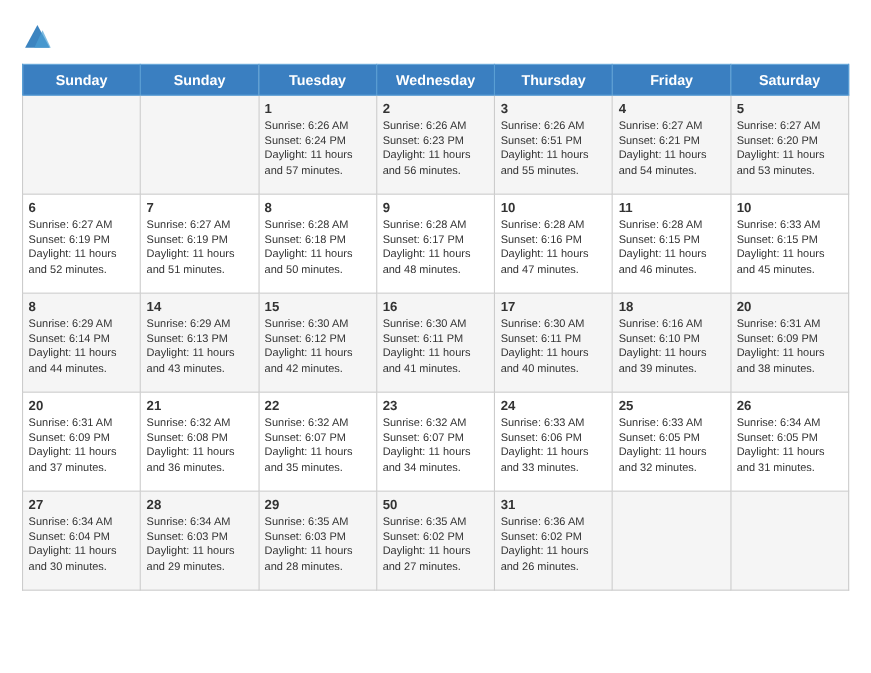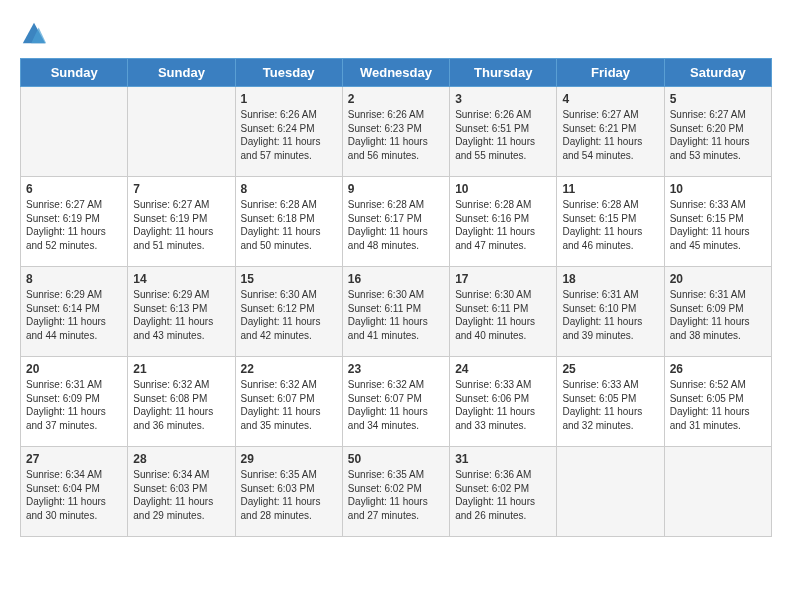--- a/index.html
+++ b/index.html
@@ -221,21 +221,21 @@
 Daylight: 11 hours and 41 minutes.</div>
         </td>
         <td>
           <span class="day-number">17</span>
           <div class="cell-content">Sunrise: 6:30 AM
 Sunset: 6:11 PM
 Daylight: 11 hours and 40 minutes.</div>
         </td>
         <td>
           <span class="day-number">18</span>
-          <div class="cell-content">Sunrise: 6:31 AM
+          <div class="cell-content">Sunrise: 6:16 AM
 Sunset: 6:10 PM
 Daylight: 11 hours and 39 minutes.</div>
         </td>
         <td>
           <span class="day-number">20</span>
           <div class="cell-content">Sunrise: 6:31 AM
 Sunset: 6:09 PM
 Daylight: 11 hours and 38 minutes.</div>
         </td>
       </tr>
@@ -271,21 +271,21 @@
 Daylight: 11 hours and 33 minutes.</div>
         </td>
         <td>
           <span class="day-number">25</span>
           <div class="cell-content">Sunrise: 6:33 AM
 Sunset: 6:05 PM
 Daylight: 11 hours and 32 minutes.</div>
         </td>
         <td>
           <span class="day-number">26</span>
-          <div class="cell-content">Sunrise: 6:52 AM
+          <div class="cell-content">Sunrise: 6:34 AM
 Sunset: 6:05 PM
 Daylight: 11 hours and 31 minutes.</div>
         </td>
       </tr>
       <tr>
         <td>
           <span class="day-number">27</span>
           <div class="cell-content">Sunrise: 6:34 AM
 Sunset: 6:04 PM
 Daylight: 11 hours and 30 minutes.</div>

